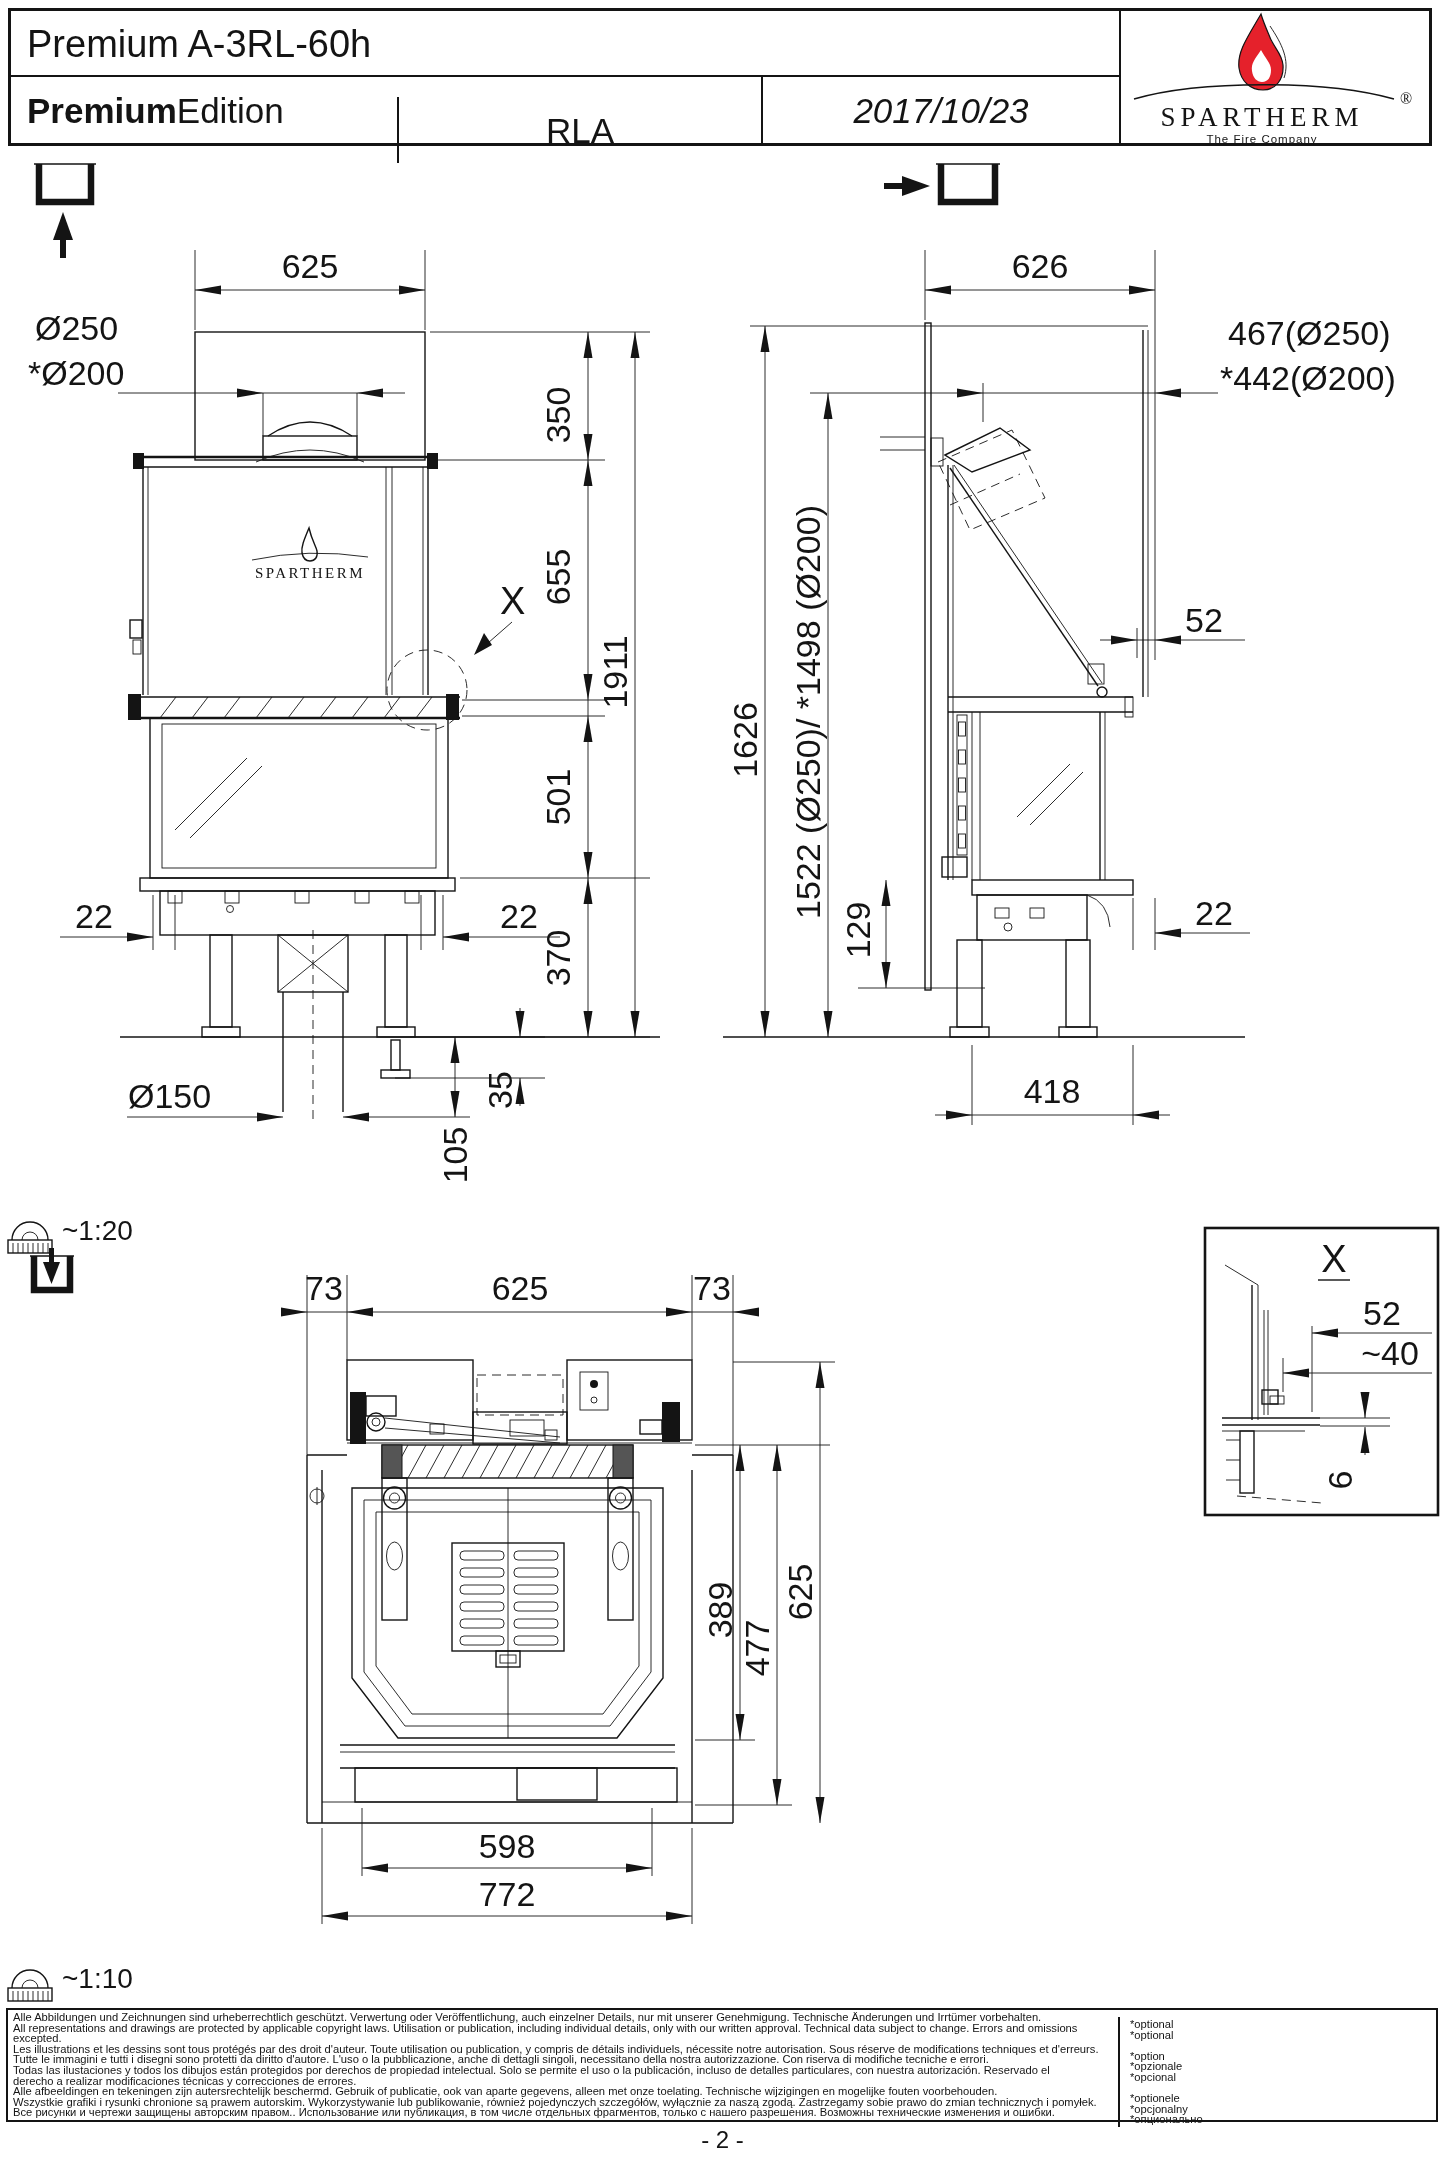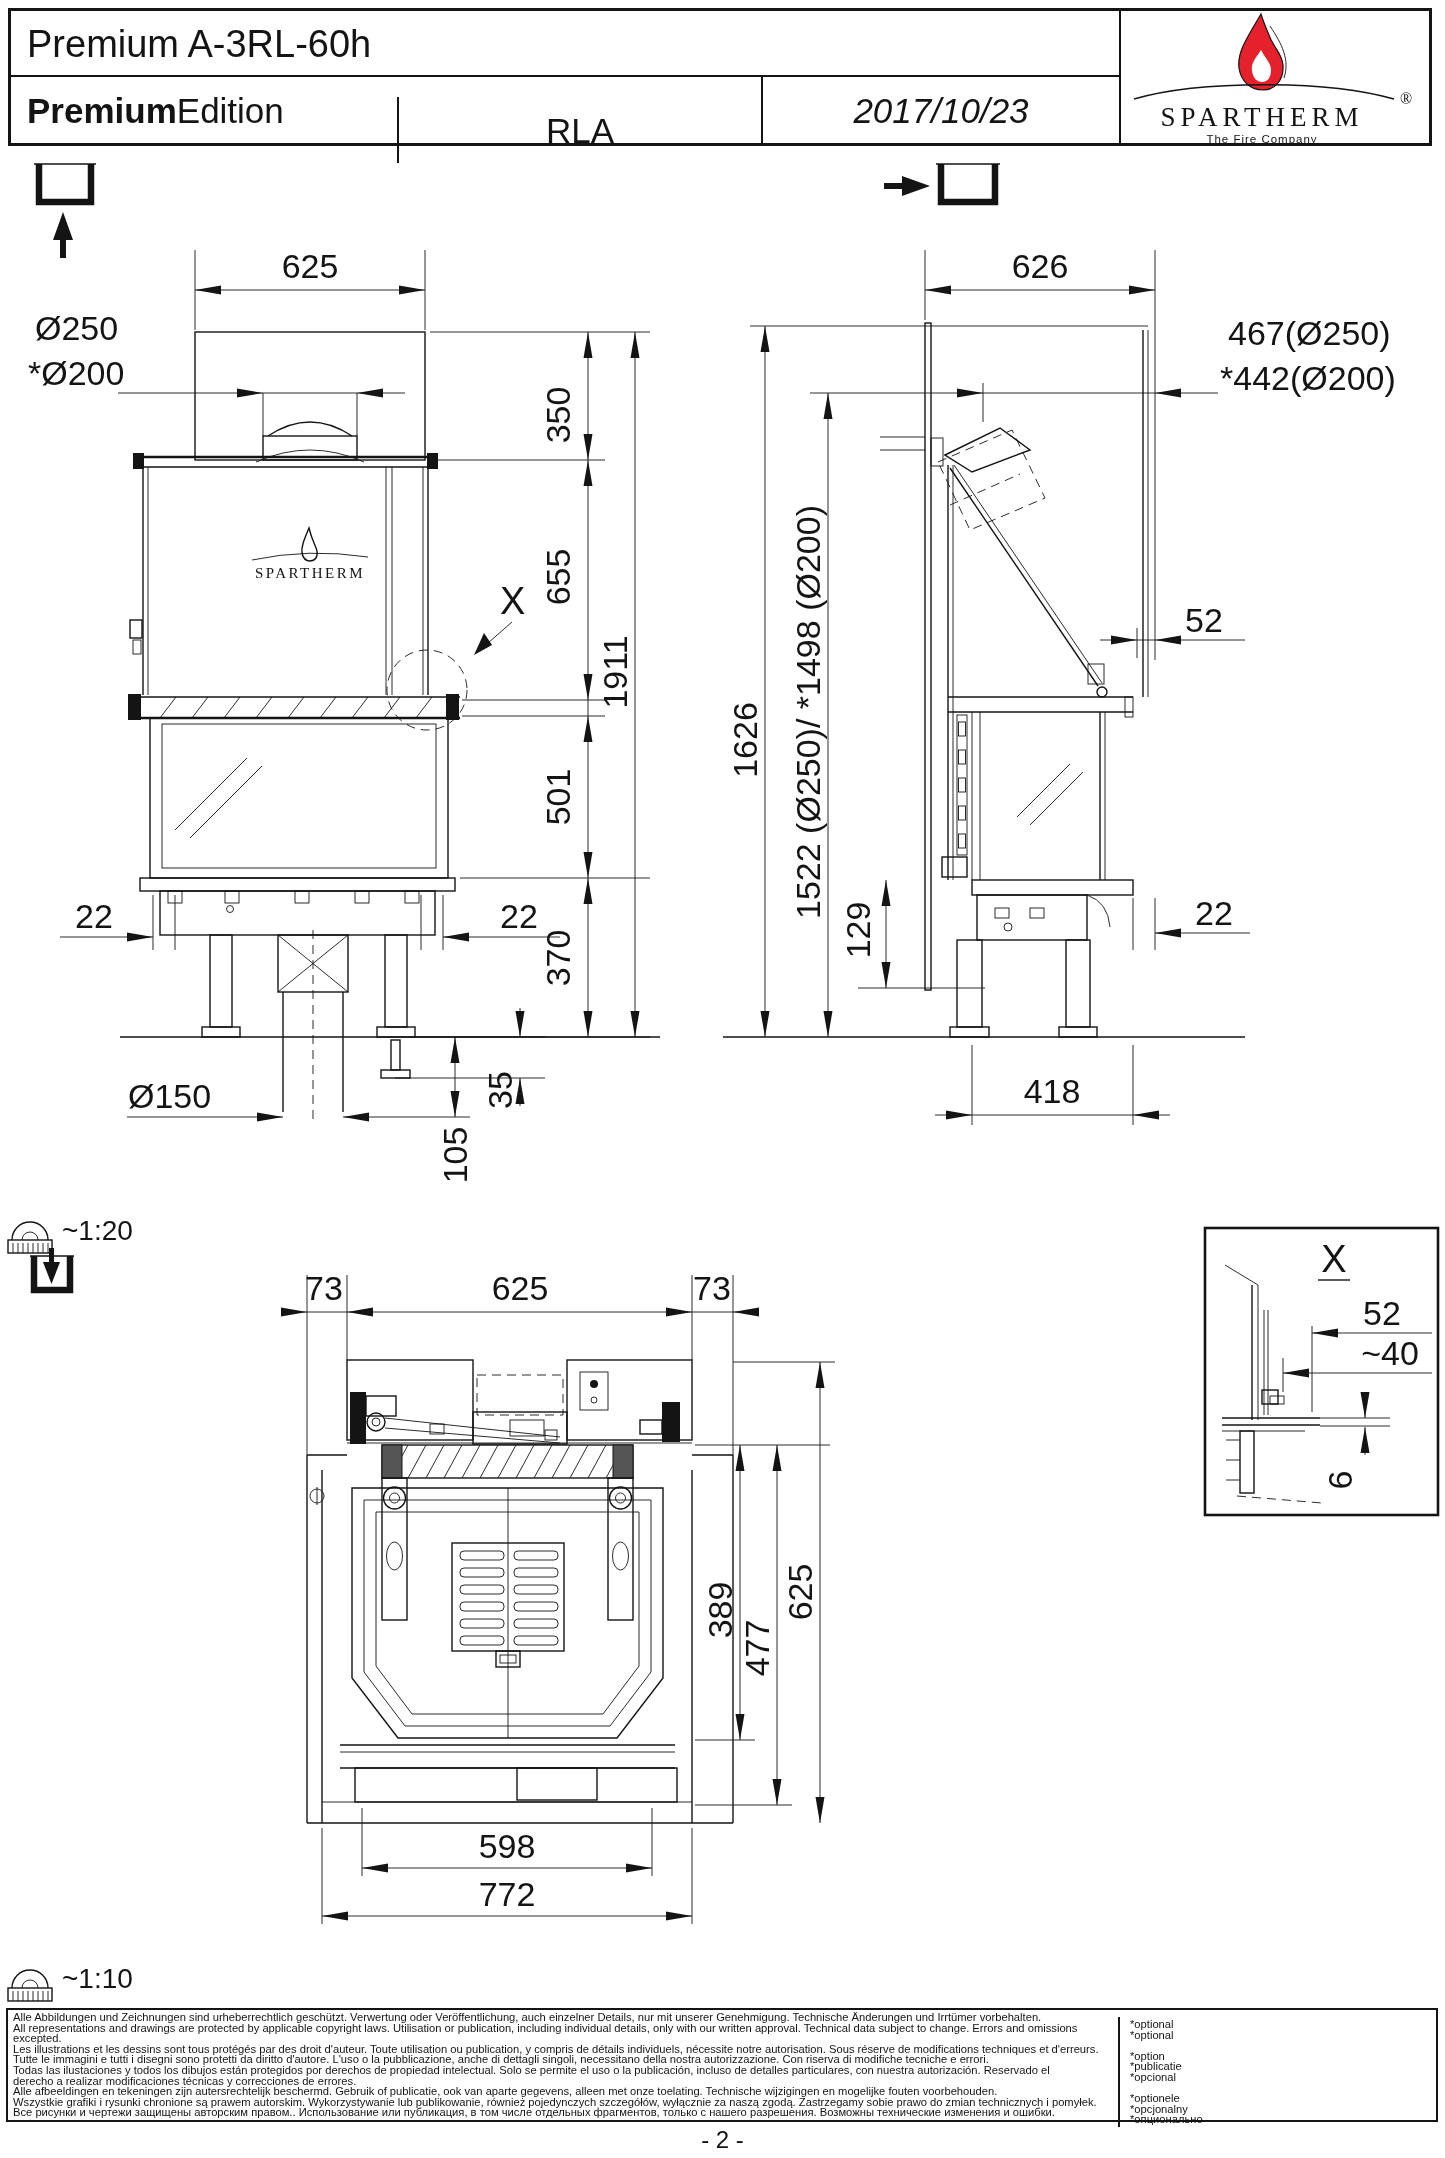--- a/index.html
+++ b/index.html
@@ -555,21 +555,21 @@
       <div class="fline">derecho a realizar modificaciones técnicas y correcciones de errores.</div>
       <div class="fline">Alle afbeeldingen en tekeningen zijn autersrechtelijk beschermd. Gebruik of publicatie, ook van aparte gegevens, alleen met onze toelating. Technische wijzigingen en mogelijke fouten voorbehouden.</div>
       <div class="fline">Wszystkie grafiki i rysunki chronione są prawem autorskim. Wykorzystywanie lub publikowanie, również pojedynczych szczegółów, wyłącznie za naszą zgodą. Zastrzegamy sobie prawo do zmian technicznych i pomyłek.</div>
       <div class="fline">Все рисунки и чертежи защищены авторским правом.. Использование или публикация, в том числе отдельных фрагментов, только с нашего разрешения. Возможны технические изменения и ошибки.</div>
     </div>
     <div class="fright">
       <div class="fline">*optional</div>
       <div class="fline">*optional</div>
       <div class="fline">&nbsp;</div>
       <div class="fline">*option</div>
-      <div class="fline">*publicatie</div>
+      <div class="fline">*opzionale</div>
       <div class="fline">*opcional</div>
       <div class="fline">&nbsp;</div>
       <div class="fline">*optionele</div>
       <div class="fline">*opcjonalny</div>
       <div class="fline">*опционально</div>
     </div>
   </div>
 
   <div class="pageno">- 2 -</div>
 </div>

